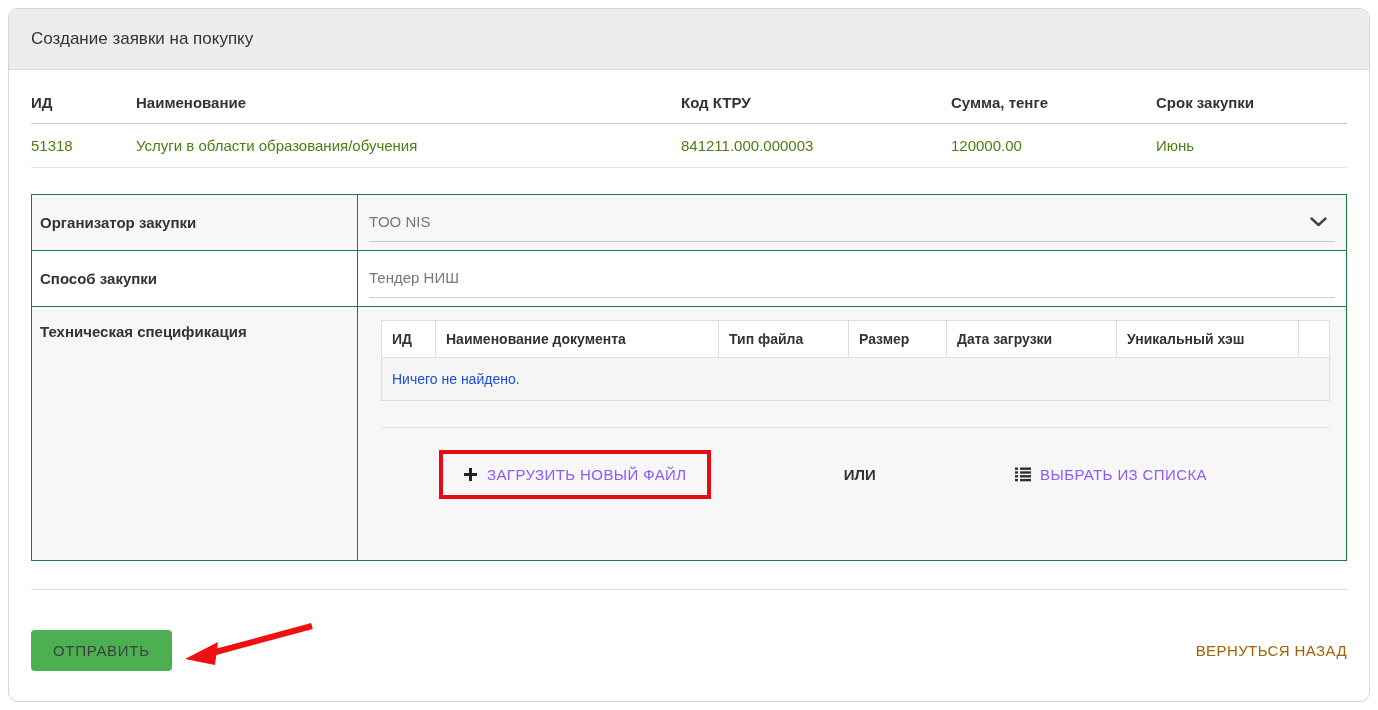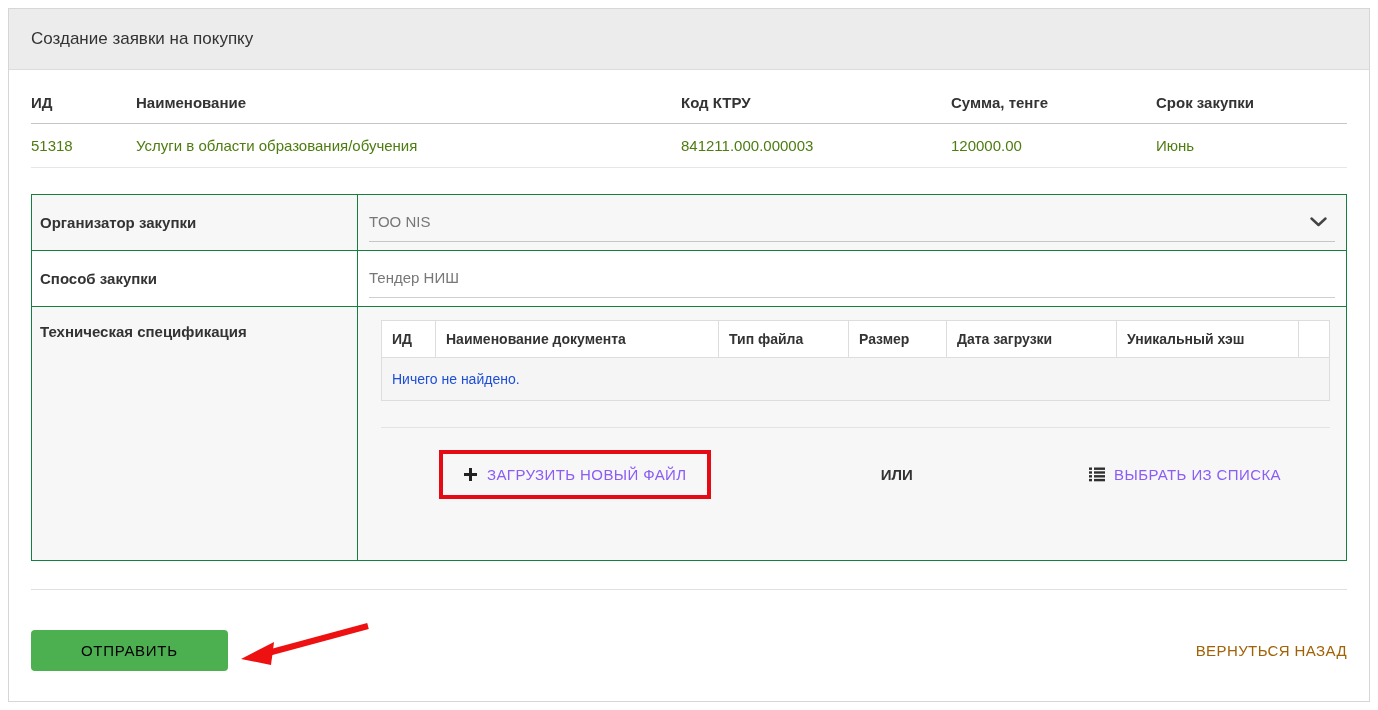--- a/index.html
+++ b/index.html
@@ -3,21 +3,21 @@
 <meta charset="utf-8">
 <style>
   * { box-sizing: border-box; }
   html, body { margin: 0; padding: 0; background: #fff; }
   body {
     font-family: "Liberation Sans", sans-serif;
     width: 1378px; height: 710px; position: relative; overflow: hidden;
   }
   .card {
     position: absolute; left: 8px; top: 8px; right: 8px; bottom: 8px;
-    background: #fff; border: 1px solid #d6d6d6; border-radius: 0;
+    background: #fff; border: 1px solid #d6d6d6; border-radius: 10px;
     overflow: hidden;
   }
   .card-header {
     background: #ececec; border-bottom: 1px solid #dcdcdc;
     padding: 20px 22px; font-size: 17px; color: #333;
   }
   .card-body { padding: 0 22px 18px 22px; }
 
   
   table { border-collapse: collapse; }
@@ -69,28 +69,28 @@
     border: 4px solid #e50b14; margin-left: 58px;
     padding: 12px 20px; display: flex; align-items: center; gap: 10px;
     background: transparent; cursor: pointer;
   }
   .plain-btn {
     display: flex; align-items: center; gap: 9px; cursor: pointer;
     font-size: 15px; color: #8b5cf6; letter-spacing: 0.4px; background: none; border: none;
     font-family: inherit;
   }
   .or-label { flex: 1; text-align: center; font-size: 15px; font-weight: bold; color: #333; }
-  .choose-wrap { margin-right: 43px; }
+  .choose-wrap { margin-right: 117px; }
 
   
   .footer-divider { border: none; border-top: 1px solid #e0e0e0; margin: 28px 0 0 0; }
   .footer { display: flex; align-items: center; margin-top: 40px; }
   .submit-btn {
-    background: #4caf50; color: #000000; border: none; border-radius: 4px;
-    padding: 12px 50px; font-size: 15px; letter-spacing: 0.7px; cursor: pointer;
+    background: #4caf50; color: #404040; border: none; border-radius: 4px;
+    padding: 12px 22px; font-size: 15px; letter-spacing: 0.7px; cursor: pointer;
     font-family: inherit;
   }
   .arrow-svg { margin-left: 10px; margin-top: -14px; }
   .back-link {
     margin-left: auto; font-size: 15px; color: #a16207;
     letter-spacing: 0.4px; cursor: pointer; text-decoration: none;
   }
 </style>
 </head>
 <body>

